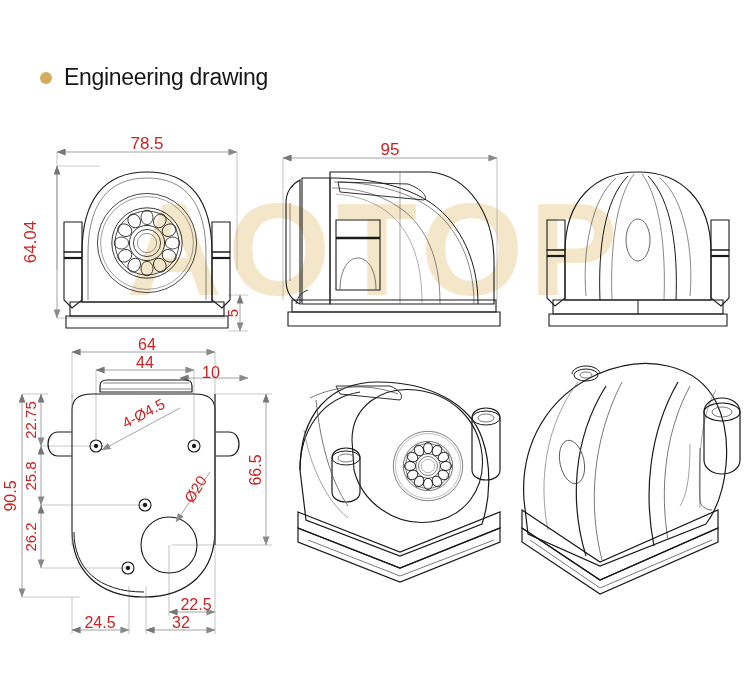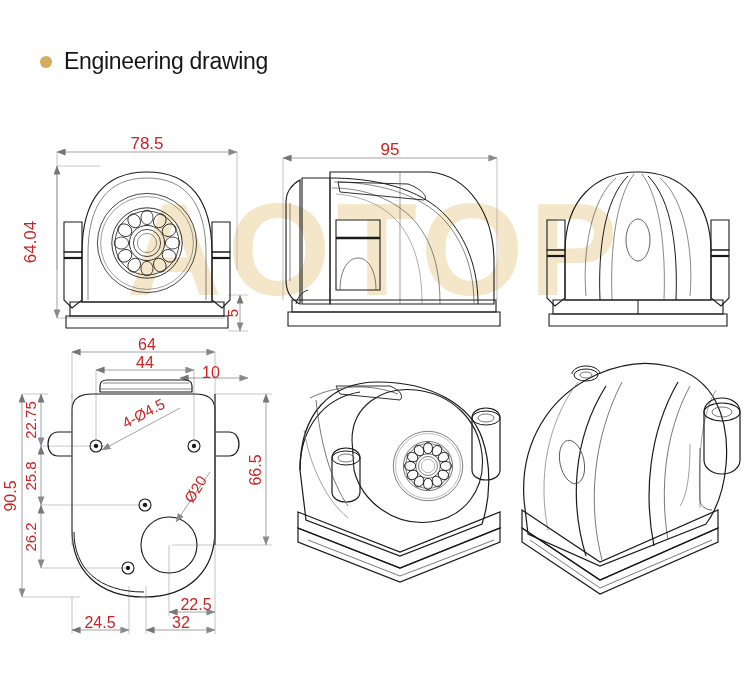--- a/index.html
+++ b/index.html
@@ -5,21 +5,21 @@
   html,body{margin:0;padding:0;}
   body{
     width:750px;height:700px;background:#ffffff;
     font-family:"Liberation Sans",sans-serif;
     overflow:hidden;position:relative;
   }
   #page{position:relative;width:750px;height:700px;}
 
   
   .heading{
-    position:absolute;left:40px;top:48px;
+    position:absolute;left:40px;top:64px;
     display:flex;align-items:center;gap:12px;
   }
   .bullet{
     width:12px;height:12px;border-radius:50%;
     background:var(--bulletColor,#d6ab5e);
     flex:none;
   }
   .heading-text{
     font-size:23px;color:#161616;letter-spacing:-0.3px;
     font-family:"Liberation Sans",sans-serif;

